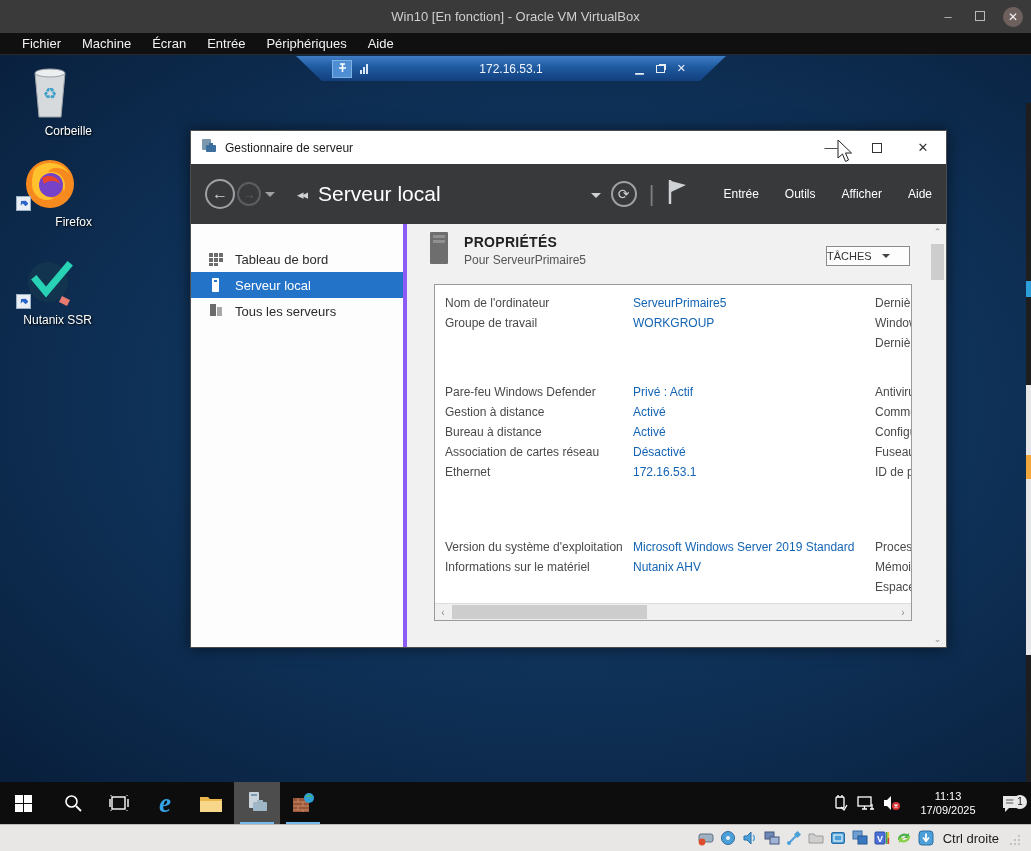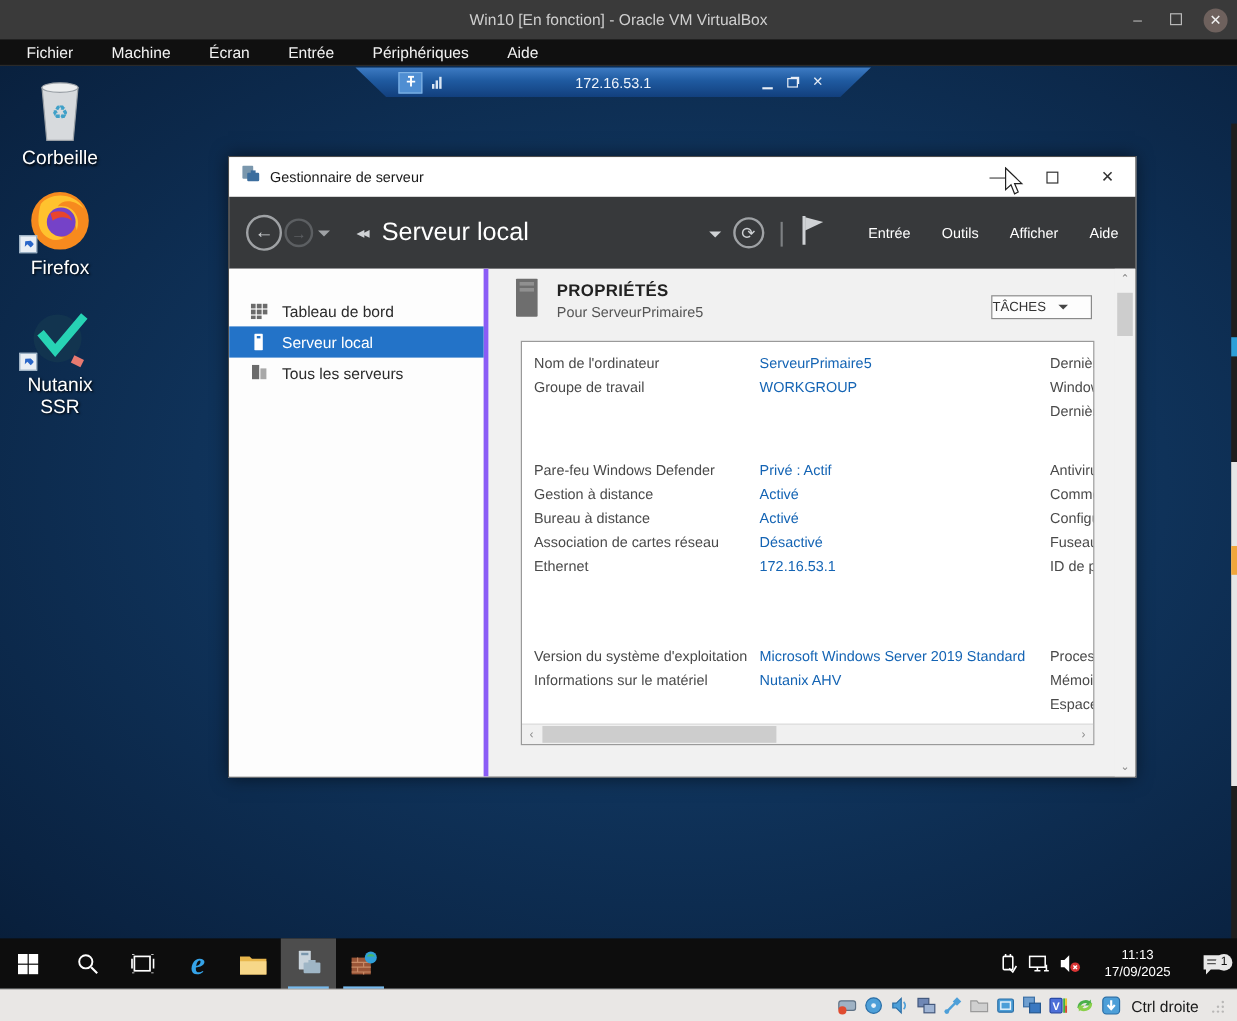--- a/index.html
+++ b/index.html
@@ -7,21 +7,21 @@
   body { font-family:"Liberation Sans","DejaVu Sans",sans-serif; }
   #screen { position:relative; width:1031px; height:851px; background:#1a1a1a; overflow:hidden; }
 
   
   .vbox-titlebar { position:absolute; left:0; top:0; width:1031px; height:33px; background:#3a3a3a; display:flex; align-items:center; justify-content:center; }
   .vbox-title { color:#cfcfcf; font-size:13px; }
   .vbox-controls { position:absolute; right:8px; top:0; height:33px; display:flex; align-items:center; gap:14px; }
   .vb-min,.vb-max { color:#b9b9b9; font-size:13px; width:18px; text-align:center; cursor:default; }
   .vb-max .sq { display:inline-block; width:10px; height:10px; border:1px solid #b9b9b9; }
   .vb-close { width:20px; height:20px; border-radius:50%; background:#6e615d; color:#f2f2f2; font-size:12px; font-weight:bold; display:flex; align-items:center; justify-content:center; }
-  .vbox-menubar { position:absolute; left:0; top:33px; width:1031px; height:22px; background:#101010; display:flex; align-items:center; padding-left:12px; gap:12px; border-bottom:1px solid #2a2a2a; }
+  .vbox-menubar { position:absolute; left:0; top:33px; width:1031px; height:22px; background:#101010; display:flex; align-items:center; padding-left:12px; gap:1px; border-bottom:1px solid #2a2a2a; }
   .vbox-menu-item { color:#f2f2f2; font-size:13px; padding:2px 10px; }
 
   
   .vm-screen { position:absolute; left:0; top:55px; width:1031px; height:769px;
     background:radial-gradient(ellipse 900px 600px at 55% 45%, #16406e 0%, #0f3259 45%, #0a2342 80%, #071a33 100%); }
 
   
   .edge-sliver { position:absolute; right:0; top:48px; width:5px; height:726px; background:#1e1e1e; }
   .edge-sliver .seg1 { position:absolute; top:282px; width:5px; height:270px; background:#e6e6e6; }
   .edge-sliver .seg2 { position:absolute; top:352px; width:5px; height:24px; background:#f0a73c; }
@@ -35,21 +35,21 @@
   .rdp-pin { margin-left:36px; width:20px; height:18px; background:#4f8ed2; border:1px solid #7fb2e4; display:flex; align-items:center; justify-content:center; font-size:11px; }
   .rdp-signal { margin-left:8px; display:flex; align-items:flex-end; gap:1px; height:11px; }
   .rdp-signal i { display:block; width:2px; background:#dbe7f4; }
   .rdp-address { position:absolute; left:0; right:0; text-align:center; font-size:12px; color:#eef4fb; }
   .rdp-controls { position:absolute; right:40px; display:flex; gap:12px; font-size:11px; color:#e8eef6; align-items:center; }
   .rdp-restore { display:inline-block; width:9px; height:8px; border:1px solid #e8eef6; box-shadow:2px -2px 0 -1px #e8eef6; }
 
   
   .desktop-icon { position:absolute; width:84px; text-align:center; cursor:default; }
   .desktop-icon .glyph { height:58px; display:flex; align-items:center; justify-content:center; position:relative; }
-  .desktop-icon .label { color:#fff; font-size:16px; text-shadow:1px 1px 2px #000; margin-top:4px; }
+  .desktop-icon .label { color:#fff; font-size:12px; text-shadow:1px 1px 2px #000; margin-top:4px;text-align:right; }
   .shortcut-badge { position:absolute; left:8px; bottom:0; width:15px; height:15px; background:#e9eef4; border:1px solid #9ab0c4; display:flex; align-items:center; justify-content:center; }
 
   
   .sm-window { position:absolute; left:190px; top:75px; width:757px; height:518px; background:#f1f1f1; box-shadow:0 0 14px rgba(0,0,0,.55); border:1px solid #4d4d4d; }
   .sm-titlebar { position:absolute; left:0; top:0; width:100%; height:33px; background:#ffffff; display:flex; align-items:center; }
   .sm-title { font-size:12px; color:#1a1a1a; margin-left:8px; }
   .sm-controls { position:absolute; right:0; top:0; height:33px; display:flex; }
   .sm-ctl { width:46px; height:33px; display:flex; align-items:center; justify-content:center; color:#333; font-size:13px; }
   .sm-ctl .sq { width:10px; height:10px; border:1px solid #333; }
 

